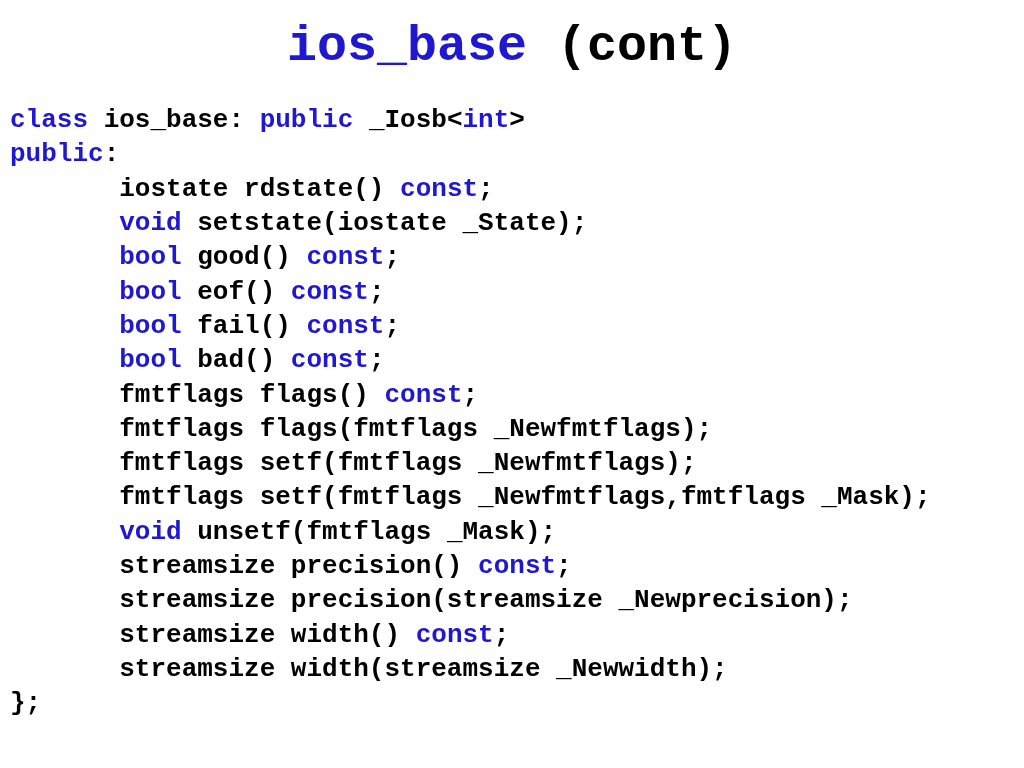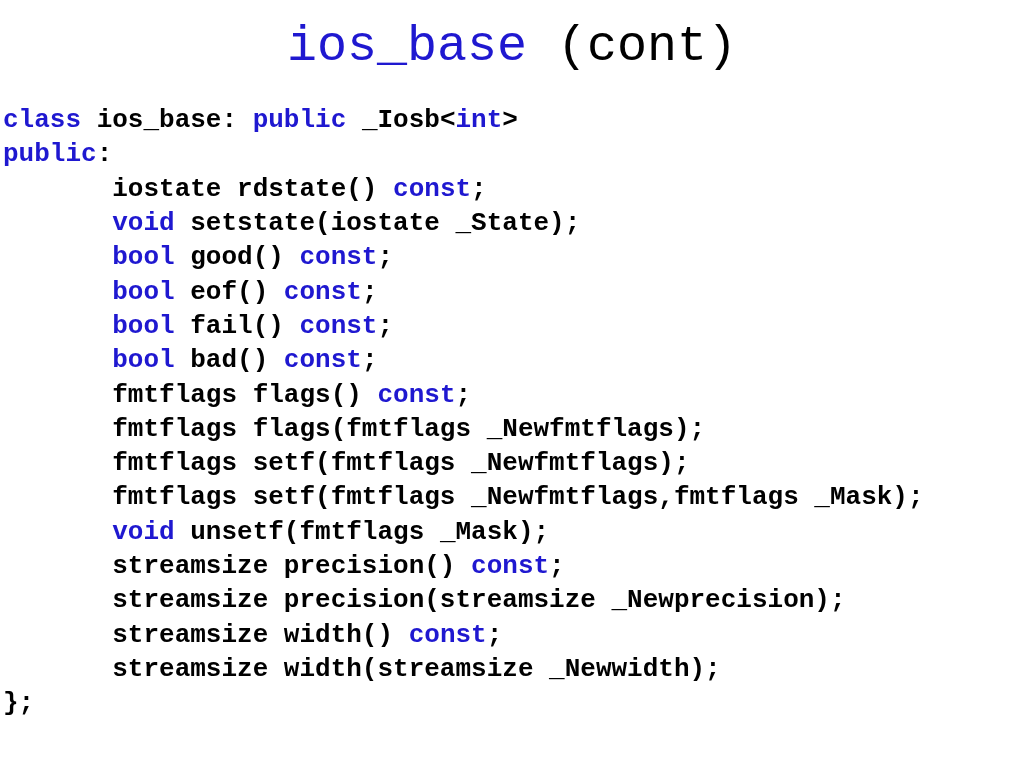--- a/index.html
+++ b/index.html
@@ -7,34 +7,34 @@
     padding: 0;
     width: 1024px;
     height: 768px;
     background: #ffffff;
     font-family: "Courier New", Courier, monospace;
     overflow: hidden;
   }
   .title {
     text-align: center;
     font-size: 50px;
-    font-weight: normal;
+    font-weight: bold;
     margin-top: 18px;
     margin-bottom: 28px;
     font-family: "Courier New", Courier, monospace;
   }
   .title .kw { color: #1f18d0; }
   .title .plain { color: #000; }
   .code {
     font-size: 26px;
     line-height: 1.32;
     font-weight: bold;
     white-space: pre;
     color: #000;
-    padding-left: 3px;
+    padding-left: 10px;
     font-family: "Courier New", Courier, monospace;
   }
   .kw { color: #1f18d0; }
 </style>
 </head>
 <body>
 
 <div class="title"><span class="kw">ios_base</span><span class="plain"> (cont)</span></div>
 
 <div class="code"><span><span class="kw">class </span><span>ios_base: </span><span class="kw">public </span><span>_Iosb&lt;</span><span class="kw">int</span><span>&gt;</span></span>

